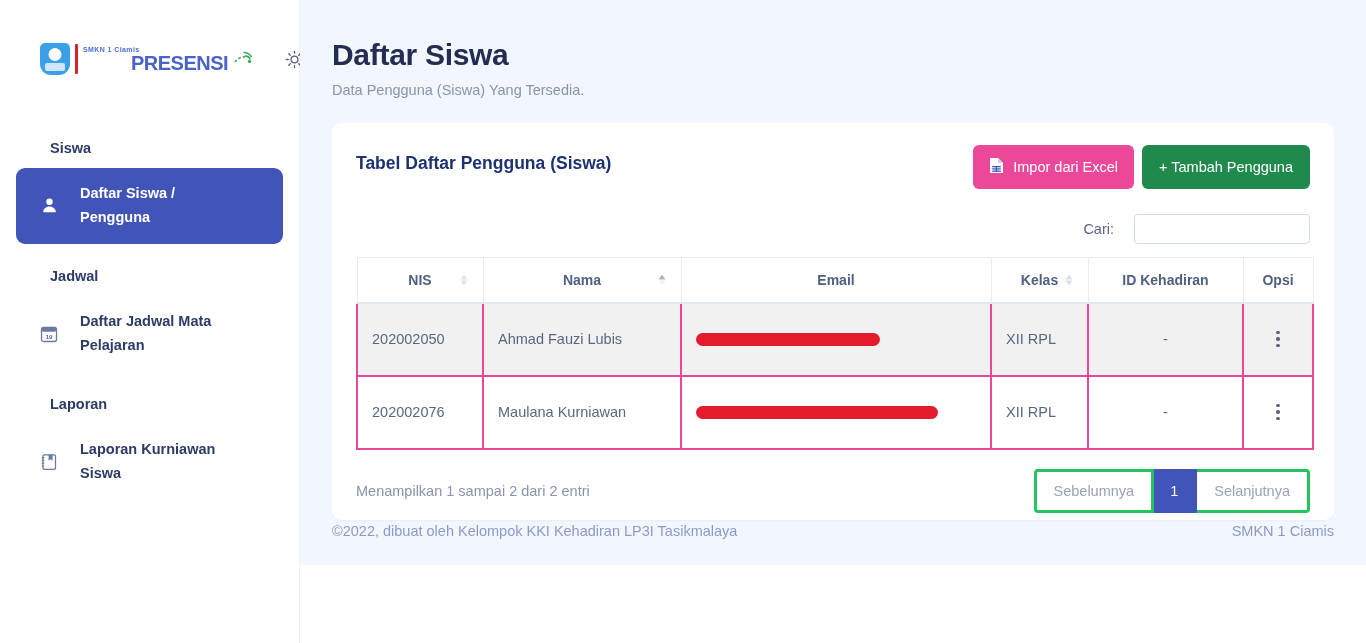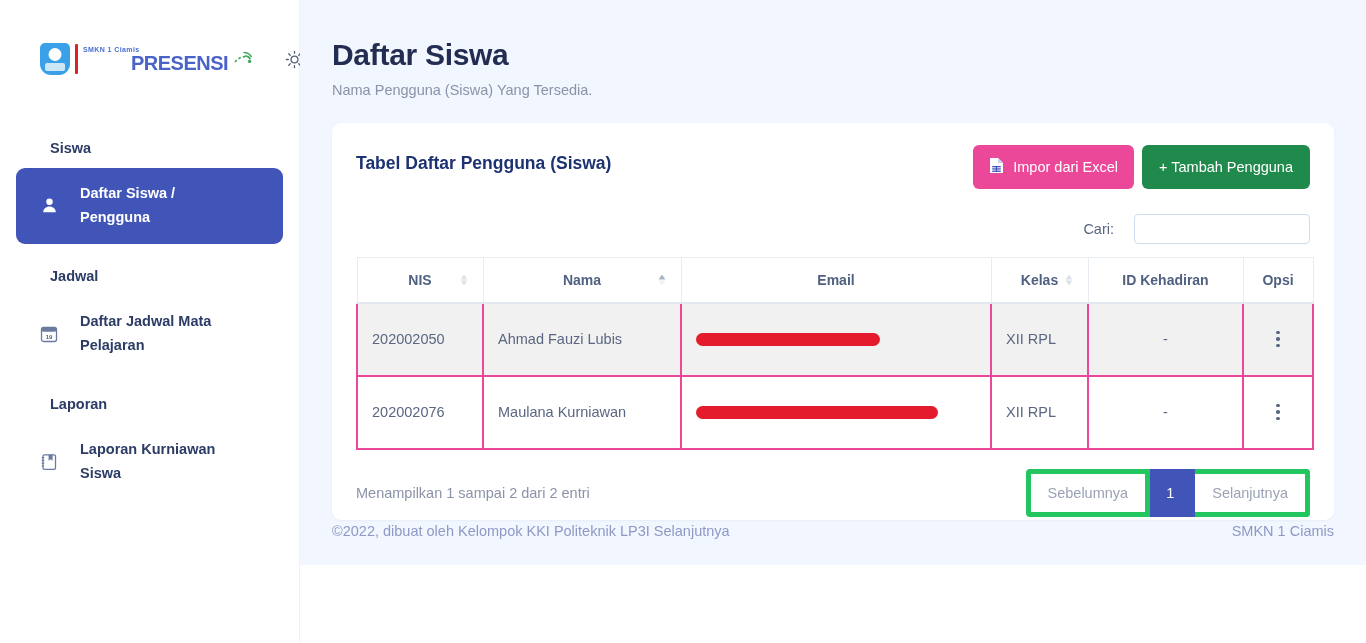--- a/index.html
+++ b/index.html
@@ -160,21 +160,21 @@
   .redact {
     display: block; height: 13px; border-radius: 7px; background: #e31b2d;
   }
   .kebab { display: flex; flex-direction: column; align-items: center; gap: 3px; cursor: pointer; }
   .kebab i { width: 3.5px; height: 3.5px; border-radius: 50%; background: #5a6781; display: block; }
 
   .tbl-foot { display: flex; align-items: center; justify-content: space-between; margin-top: 19px; }
   .tbl-info { font-size: 14.5px; color: #8b93a9; }
   .pager { display: flex; }
   .pg {
-    border: 5px solid #22c55e;
+    border: 3px solid #22c55e;
     font-size: 14.5px; color: #9aa2b5;
     padding: 10px 17px;
     background: #ffffff; cursor: pointer;
     font-family: "Liberation Sans", sans-serif;
     line-height: 1.25;
   }
   .pg:first-child { border-radius: 4px 0 0 4px; }
   .pg:last-child { border-radius: 0 4px 4px 0; }
   .pg + .pg { border-left: none; }
   .pg.active { background: #4154b8; border-color: #4154b8; color: #ffffff; padding: 10px 16px; }
@@ -271,21 +271,21 @@
         </span>
         <span class="nav-label">Laporan Kurniawan Siswa</span>
       </div>
 
     </nav>
   </aside>
 
   <main id="main">
 
     <h1 class="page-title">Daftar Siswa</h1>
-    <p class="page-sub">Nama Pengguna (Siswa) Yang Tersedia.</p>
+    <p class="page-sub">Data Pengguna (Siswa) Yang Tersedia.</p>
 
     <section class="card">
 
       <div class="card-head">
         <h2 class="card-title">Tabel Daftar Pengguna (Siswa)</h2>
         <div class="card-btns">
           <button class="btn btn-blue">
             <span>
               <svg width="15" height="17" viewBox="0 0 15 17">
                 <path d="M1 1h8l5 5v10H1z" fill="#ffffff"></path>
@@ -408,18 +408,18 @@
         <div class="pager">
           <button class="pg">Sebelumnya</button>
           <button class="pg active">1</button>
           <button class="pg">Selanjutnya</button>
         </div>
       </div>
 
     </section>
 
     <div class="page-foot">
-      <span>©2022, dibuat oleh Kelompok KKI Politeknik LP3I Selanjutnya</span>
+      <span>©2022, dibuat oleh Kelompok KKI Kehadiran LP3I Tasikmalaya</span>
       <span>SMKN 1 Ciamis</span>
     </div>
 
   </main>
 </div>
 
 </body></html>

